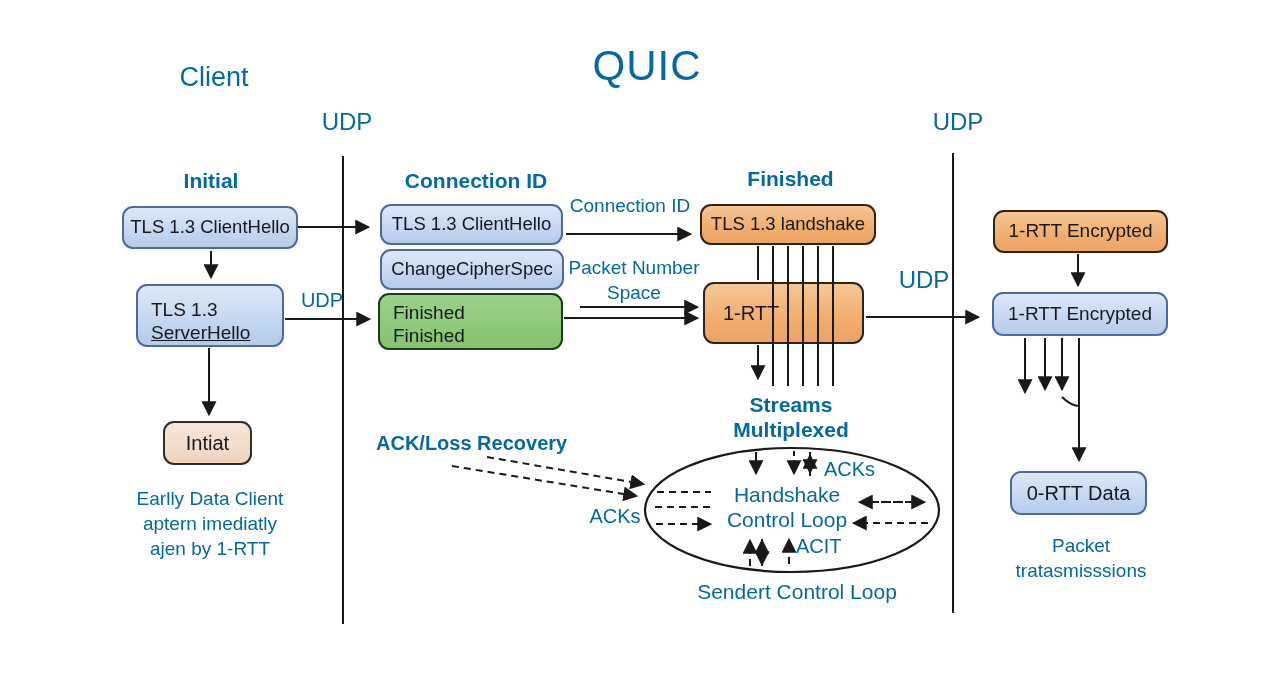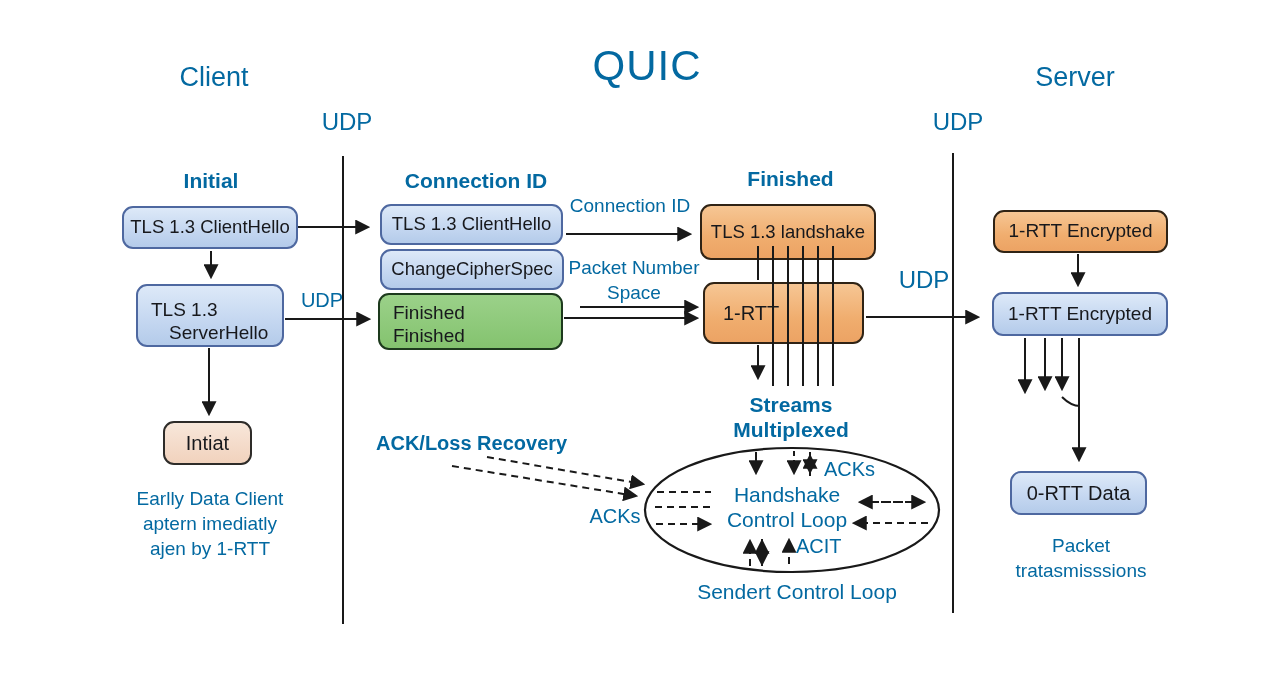--- a/index.html
+++ b/index.html
@@ -18,30 +18,29 @@
   svg.overlay{position:absolute;left:0;top:0;z-index:2;pointer-events:none;}
   .t40{font-size:42px;font-weight:500;letter-spacing:1px;}
   .t27{font-size:27px;font-weight:500;}
   .t24{font-size:24px;font-weight:500;}
   .t21b{font-size:21px;font-weight:600;}
   .t21{font-size:21px;font-weight:500;}
   .t20{font-size:20px;font-weight:500;}
   .t20b{font-size:20px;font-weight:600;}
   .t19{font-size:19px;font-weight:500;}
   .lh25{line-height:25px;}
-  .ind{margin-left:18px;}
+  .ind{text-decoration:underline;}
 </style>
 </head>
 <body>
 
 <div class="stage">
 
   <div class="txt t40 c" style="left:547px;top:42px;width:200px;">QUIC</div>
   <div class="txt t27 c" style="left:139px;top:62px;width:150px;">Client</div>
-  <div class="txt t27 c" style="left:1000px;top:62px;width:150px;">Server</div>
   <div class="txt t24 c" style="left:310px;top:108px;width:74px;">UDP</div>
   <div class="txt t24 c" style="left:921px;top:108px;width:74px;">UDP</div>
 
   <div class="txt t21b c" style="left:151px;top:169px;width:120px;">Initial</div>
   <div class="txt t21b c" style="left:396px;top:169px;width:160px;">Connection ID</div>
   <div class="txt t21b c" style="left:718px;top:167px;width:145px;">Finished</div>
 
   <div class="txt t19 c" style="left:566px;top:195px;width:128px;">Connection ID</div>
   <div class="txt t19 c lh25" style="left:564px;top:255px;width:140px;">
     <div>Packet Number</div>
@@ -87,21 +86,21 @@
   <div class="box pink" style="left:163px;top:421px;width:89px;height:44px;font-size:20px;">Intiat</div>
 
   <div class="box blue" style="left:380px;top:204px;width:183px;height:41px;font-size:18.5px;">TLS 1.3 ClientHello</div>
   <div class="box blue" style="left:380px;top:249px;width:184px;height:41px;font-size:18.5px;">ChangeCipherSpec</div>
 
   <div class="box green leftal" style="left:378px;top:293px;width:185px;height:57px;padding:5px 0 0 13px;">
     <div>Finished</div>
     <div>Finished</div>
   </div>
 
-  <div class="box orange" style="left:700px;top:204px;width:176px;height:56px;font-size:18.5px;">TLS 1.3 landshake</div>
+  <div class="box orange" style="left:700px;top:204px;width:176px;height:41px;font-size:18.5px;">TLS 1.3 landshake</div>
   <div class="box orange" style="left:703px;top:282px;width:161px;height:62px;justify-content:flex-start;padding-left:18px;font-size:20px;">1-RTT</div>
 
   <div class="box orange" style="left:993px;top:210px;width:175px;height:43px;">1-RTT Encrypted</div>
   <div class="box blue" style="left:992px;top:292px;width:176px;height:44px;">1-RTT Encrypted</div>
   <div class="box blue" style="left:1010px;top:471px;width:137px;height:44px;font-size:20px;">0-RTT Data</div>
 
   <svg class="overlay" width="1280" height="698" viewBox="0 0 1280 698">
     <defs>
       <marker id="ah" viewBox="0 0 10 10" refX="8.5" refY="5" markerWidth="7.5" markerHeight="7.5" orient="auto">
         <path d="M0,0 L10,5 L0,10 z" fill="#191919"></path>

